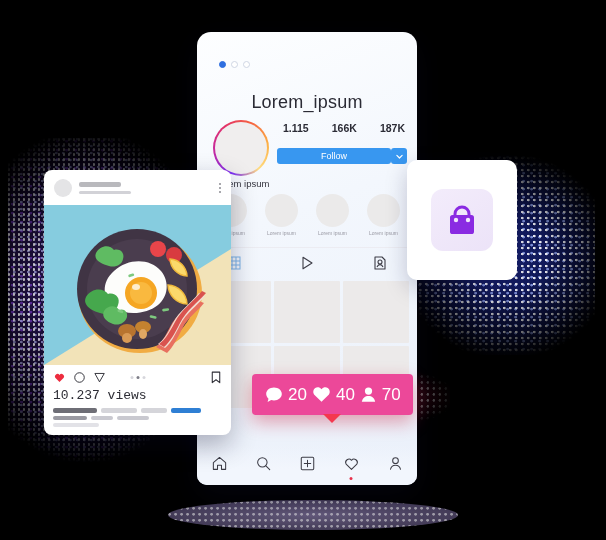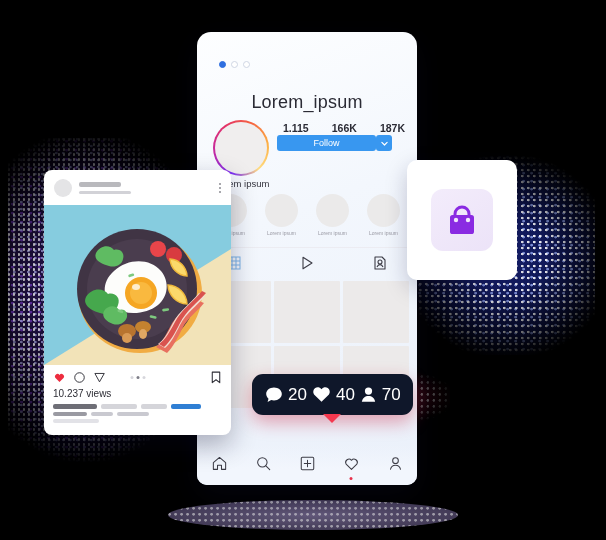--- a/index.html
+++ b/index.html
@@ -80,21 +80,21 @@
   }
   #avatar-inner { width: 100%; height: 100%; border-radius: 50%; background: #f0eeee; }
   #avatar-name {
     position: absolute; left: 10px; top: 146px; width: 70px; text-align: center;
     font-size: 9.5px; color: #35353f;
   }
 
   #stats { position: absolute; left: 86px; top: 90px; width: 122px; display: flex; justify-content: space-between; text-align: right; }
   .stat { font-size: 10.5px; color: #2b2b35; font-weight: 600; }
 
-  #follow-row { position: absolute; left: 80px; top: 103px; width: 115px; display: flex; }
+  #follow-row { position: absolute; left: 80px; top: 116px; width: 130px; display: flex; }
   #follow-btn {
     flex: 1; height: 16px; border-radius: 3px; background: #3897f0; border: none;
     color: #fff; font-size: 9px; font-family: inherit; cursor: pointer;
   }
   #follow-caret {
     width: 16px; height: 16px; border-radius: 3px; background: #3897f0;
     display: flex; align-items: center; justify-content: center; cursor: pointer;
   }
 
   #highlights { position: absolute; left: 8px; top: 162px; right: 8px; display: flex; justify-content: space-around; }
@@ -131,40 +131,40 @@
   #post-menu { margin-left: auto; display: flex; flex-direction: column; gap: 2px; cursor: pointer; }
   .mdot { width: 2px; height: 2px; border-radius: 50%; background: #8b8b92; }
 
   #post-media { width: 187px; height: 160px; display: block; }
 
   #post-actions { display: flex; align-items: center; padding: 6px 9px 0; gap: 7px; }
   #carousel-dots { position: absolute; left: 50%; transform: translateX(-50%); display: flex; gap: 3px; }
   .cdot { width: 3px; height: 3px; border-radius: 50%; background: #d6d6dc; }
   .cdot.on { background: #7e7e88; }
   #bookmark { margin-left: auto; }
-  #views { padding: 4px 9px 0; font-size: 10px; color: #2d2d35; }
+  #views { padding: 4px 9px 0; font-size: 13px; color: #2d2d35; font-family: Liberation Mono, monospace; }
   #text-lines { padding: 5px 9px 0; display: flex; flex-direction: column; gap: 3px; }
   .tline { display: flex; gap: 4px; }
 
   
   #shop-card {
     position: absolute; left: 407px; top: 160px; width: 110px; height: 120px;
     background: #fff; border-radius: 10px; box-shadow: 0 8px 22px rgba(20,20,60,.22);
     display: flex; align-items: center; justify-content: center;
   }
   #shop-tile {
     width: 62px; height: 62px; border-radius: 12px;
     background: linear-gradient(145deg, #f3ecfb, #ece3f8);
     display: flex; align-items: center; justify-content: center;
   }
 
   
   #badge {
     position: absolute; left: 252px; top: 374px; height: 41px;
-    background: #0f172a; border-radius: 11px;
+    background: #ec4899; border-radius: 4px;
     display: flex; align-items: center; gap: 4px; padding: 4px 12px;
     box-shadow: 0 7px 18px rgba(200,30,60,.4);
   }
   #badge::after {
     content: ""; position: absolute; left: 50%; bottom: -8px; transform: translateX(-50%);
     border-left: 9px solid transparent; border-right: 9px solid transparent; border-top: 9px solid #f4384f;
   }
   .badge-group { display: flex; align-items: center; gap: 4px; }
   .badge-num { color: #fff; font-size: 17px; font-weight: 500; }
 </style>

